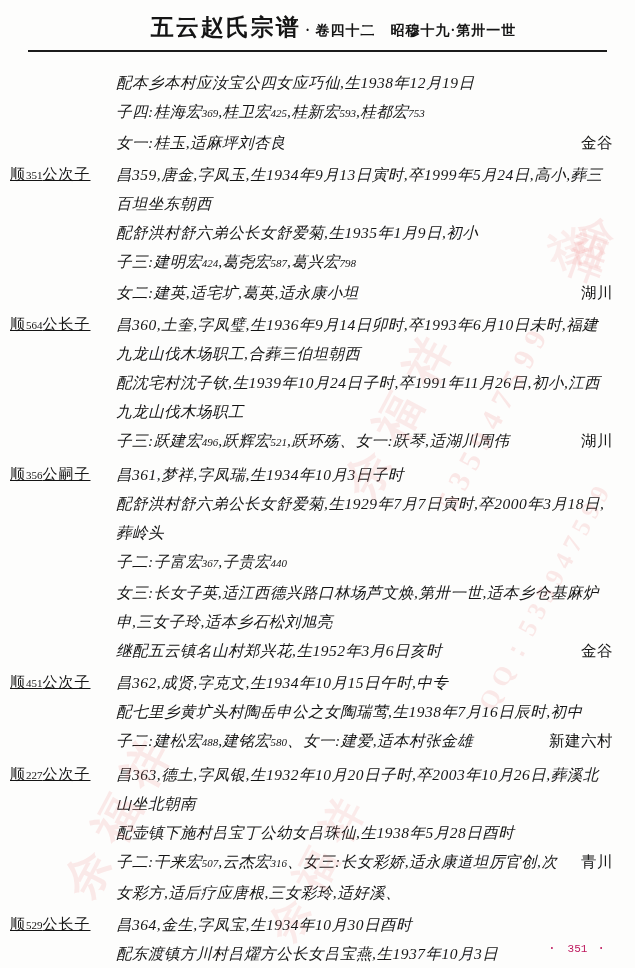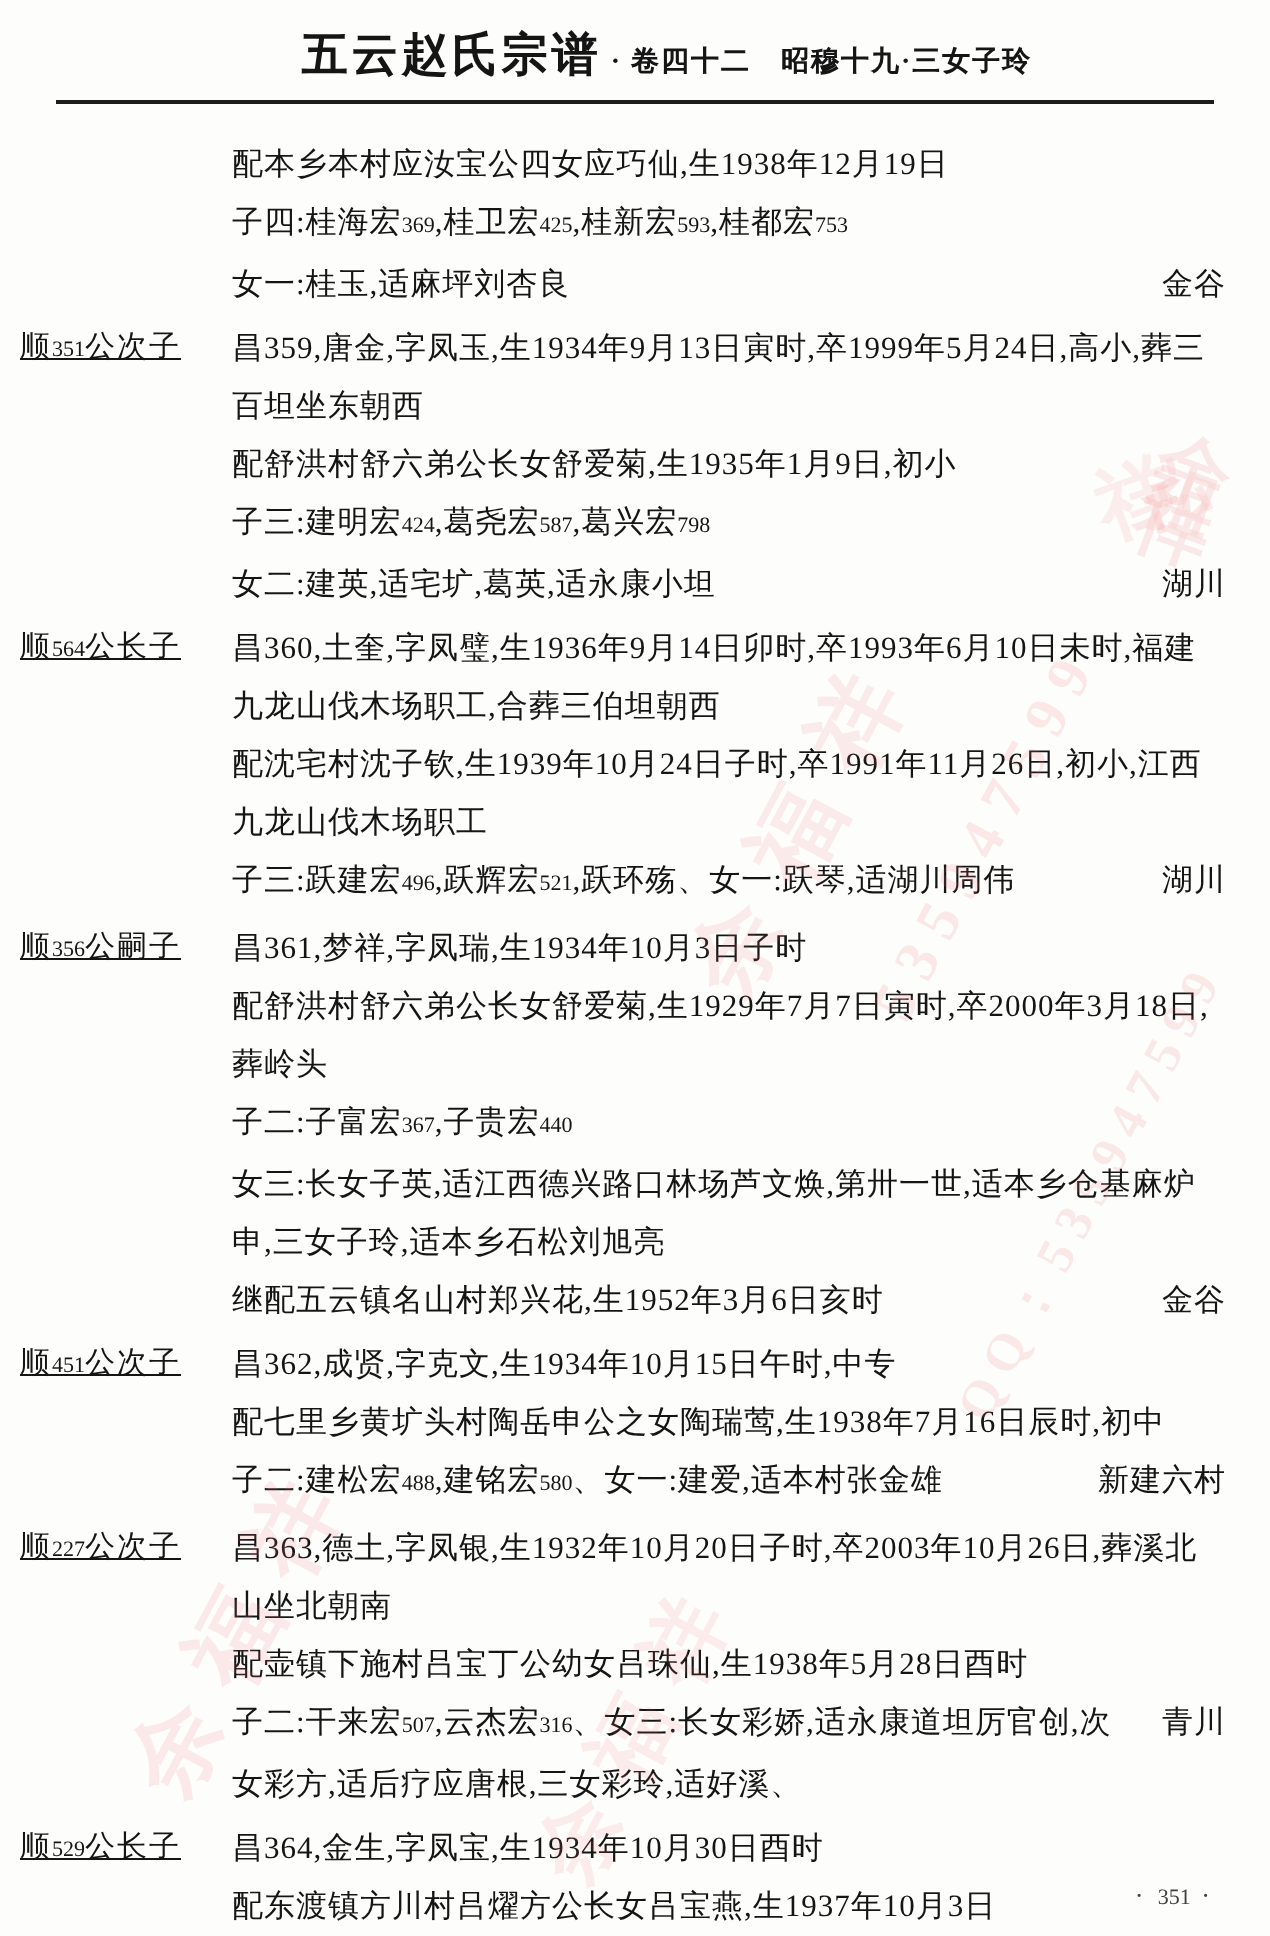--- a/index.html
+++ b/index.html
@@ -24,26 +24,26 @@
     padding-top:0;
     letter-spacing:1px;
     text-decoration:underline;
   }
   .sec-lines{flex:1;}
   .line{
     display:flex;justify-content:space-between;
     font-size:15.5px;line-height:29px;
     letter-spacing:0.5px;
   }
-  .line .txt{flex:1;}
+  .line .txt{flex:1;font-style:italic;}
   .line .tag{margin-left:10px;white-space:nowrap;}
   .num-sm{font-size:11px;letter-spacing:0;}
   .footer{
     position:absolute;right:28px;bottom:12px;
-    font-size:13px;color:#404040;letter-spacing:2px;
+    font-size:13px;color:#be185d;letter-spacing:2px;font-family:Liberation Mono, monospace;
   }
   .wm-layer{position:absolute;left:0;top:0;width:635px;height:968px;pointer-events:none;overflow:hidden;}
   .wm{
     position:absolute;
     color:rgba(235,110,110,0.40);
     font-weight:bold;
     white-space:nowrap;
     transform-origin:left top;
   }
 </style>
@@ -56,21 +56,21 @@
       <span class="wm" style="left: 430px; top: 500px; font-size: 30px; opacity: 0.38; letter-spacing: 8px; transform: rotate(-62deg);">535947599</span>
       <span class="wm" style="left: 588px; top: 180px; font-size: 38px; opacity: 0.35; letter-spacing: 14px; transform: rotate(20deg); writing-mode: vertical-rl;">余祖祥</span>
       <span class="wm" style="left: 330px; top: 480px; font-size: 46px; opacity: 0.32; letter-spacing: 18px; transform: rotate(-62deg);">余福祥</span>
       <span class="wm" style="left: 470px; top: 700px; font-size: 26px; opacity: 0.36; letter-spacing: 6px; transform: rotate(-62deg);">QQ：535947599</span>
       <span class="wm" style="left: 50px; top: 880px; font-size: 46px; opacity: 0.34; letter-spacing: 16px; transform: rotate(-62deg);">余福祥</span>
       <span class="wm" style="left: 255px; top: 925px; font-size: 42px; opacity: 0.3; letter-spacing: 14px; transform: rotate(-62deg);">余福祥</span>
       <span class="wm" style="left: 540px; top: 230px; font-size: 40px; opacity: 0.28; letter-spacing: 0px; transform: rotate(-20deg);">祥</span>
     </div>
 
   <div class="header">
-    <span class="title-main">五云赵氏宗谱</span><span class="title-sub"> · </span><span class="title-sub">卷四十二　昭穆十九·三女子玲</span>
+    <span class="title-main">五云赵氏宗谱</span><span class="title-sub"> · </span><span class="title-sub">卷四十二　昭穆十九·第卅一世</span>
   </div>
 
   <hr class="rule">
 
   <div class="content" id="content">
       <div class="section">
         <div class="sec-label"></div>
         <div class="sec-lines">
           <div class="line">
             <span class="txt">配本乡本村应汝宝公四女应巧仙,生1938年12月19日</span>

